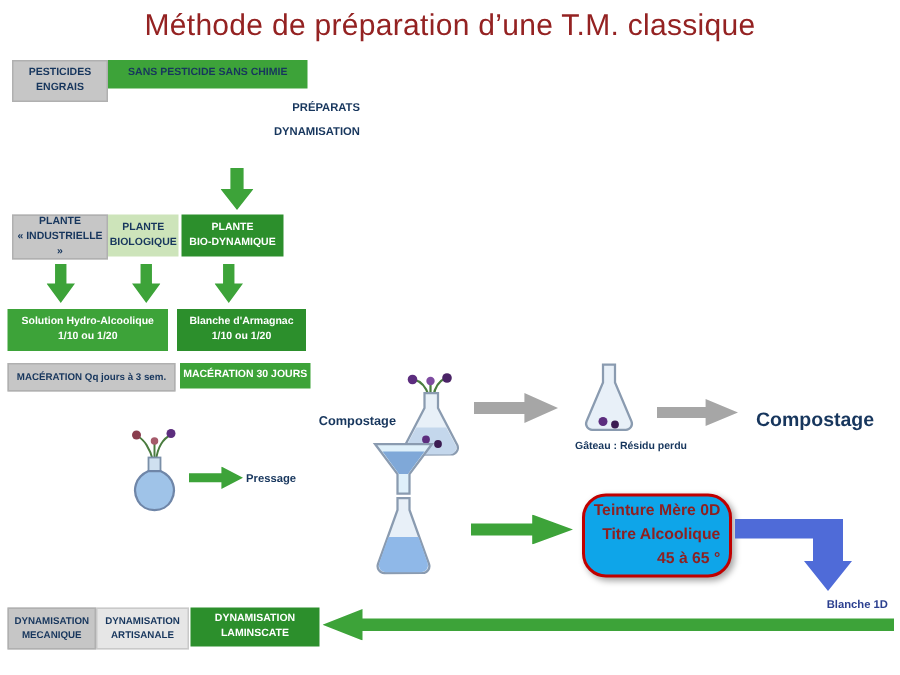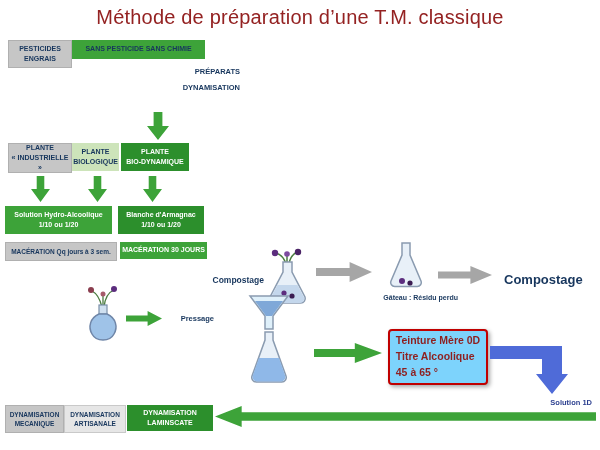--- a/index.html
+++ b/index.html
@@ -12,21 +12,21 @@
   .greenbox-navy{background:#3da339;color:#17365d}
   .greendark{background:#2c8f2c;color:#ffffff}
   .lightgreen{background:#cde4ba;color:#17365d}
   .lbl{position:absolute;color:#17365d;font-size:7.5px;font-weight:bold;text-align:right;white-space:pre-line}
   .arrow{position:absolute}
   .a-down{background:#3da339;clip-path:polygon(30% 0,70% 0,70% 50%,100% 50%,50% 100%,0 50%,30% 50%)}
   .a-right{clip-path:polygon(0 30%,60% 30%,60% 0,100% 50%,60% 100%,60% 70%,0 70%)}
   .a-left-long{clip-path:polygon(0 50%,7% 0,7% 30%,100% 30%,100% 70%,7% 70%,7% 100%)}
   .g{background:#3da339}
   .gr{background:#a6a6a6}
-  .redbox{position:absolute;background:#7dd3fc;border:2px solid #c00000;border-radius:4px;box-shadow:2px 2px 4px rgba(0,0,0,.35);color:#8e1f1f;font-weight:bold;font-size:10.5px;line-height:1.5;display:flex;align-items:center;justify-content:center;text-align:left;white-space:pre-line}
+  .redbox{position:absolute;background:#0ea5e9;border:2px solid #c00000;border-radius:16px;box-shadow:2px 2px 4px rgba(0,0,0,.35);color:#8e1f1f;font-weight:bold;font-size:10.5px;line-height:1.5;display:flex;align-items:center;justify-content:center;text-align:right;white-space:pre-line}
   .icon{position:absolute}
 </style>
 </head>
 <body>
 
 <div class="slide">
 
   <h1 class="title">Méthode de préparation d’une T.M. classique</h1>
 
   <div class="box gray" style="left:8px;top:40px;width:62px;height:26px">PESTICIDES
@@ -95,40 +95,40 @@
       <path d="M19 23 L19 12"></path>
     </g>
     <circle cx="7" cy="7" r="3" fill="#8a3d4e"></circle>
     <circle cx="30" cy="6" r="3" fill="#5c2d7e"></circle>
     <circle cx="19" cy="11" r="2.5" fill="#a65b6b"></circle>
     <rect x="15" y="22" width="8" height="9" fill="#cfe0f0" stroke="#7a8fa8" stroke-width="1.2"></rect>
     <path d="M15 31 C6 35 4 44 8 51 a12 10 0 0 0 22 0 C34 44 32 35 23 31 z" fill="#9fc3e8" stroke="#6f86a8" stroke-width="1.5"></path>
   </svg>
 
   <div class="arrow a-right g" style="left:126px;top:311px;width:36px;height:15px"></div>
-  <div class="lbl" style="left:164px;top:314px;width:50px;text-align:right;font-size:7.5px">Pressage</div>
+  <div class="lbl" style="left:164px;top:314px;width:50px;text-align:left;font-size:7.5px">Pressage</div>
 
   <svg class="icon" style="left:246px;top:292px" width="46" height="96" viewBox="0 0 46 96">
     <path d="M4 4 h38 l-15 20 v13 h-8 V24 z" fill="#dff0fa" stroke="#8a9bb0" stroke-width="1.5"></path>
     <path d="M9 9 h28 l-11 15 h-6 z" fill="#7fa8d8"></path>
     <path d="M19 40 h8 v8 l13 36 a4.5 4.5 0 0 1 -4.2 6 H10.2 a4.5 4.5 0 0 1 -4.2 -6 L19 48 z" fill="#e8f0f8" stroke="#8a9bb0" stroke-width="1.5"></path>
     <path d="M13 66 L6.8 83.5 a4.5 4.5 0 0 0 4.1 6 H35 a4.5 4.5 0 0 0 4.1 -6 L33 66 z" fill="#8fb8e8"></path>
   </svg>
 
   <div class="arrow a-right g" style="left:314px;top:343px;width:68px;height:20px"></div>
 
   <div class="redbox" style="left:388px;top:329px;width:96px;height:52px">Teinture Mère 0D
 Titre Alcoolique
 45 à 65 °</div>
 
   <svg class="icon" style="left:490px;top:340px" width="92" height="58" viewBox="0 0 92 58">
     <path d="M0 6 L72 6 L72 34 L78 34 L62 54 L46 34 L52 34 L52 19 L0 19 Z" fill="#4f6bd8"></path>
   </svg>
 
-  <div class="lbl" style="left:528px;top:398px;width:64px;font-size:7.5px;color:#2b3f8f">Solution 1D</div>
+  <div class="lbl" style="left:528px;top:398px;width:64px;font-size:7.5px;color:#2b3f8f">Blanche 1D</div>
 
   <div class="box gray" style="left:5px;top:405px;width:57px;height:26px;font-size:6.5px">DYNAMISATION
 MECANIQUE</div>
   <div class="box graylight" style="left:64px;top:405px;width:60px;height:26px;font-size:6.5px">DYNAMISATION
 ARTISANALE</div>
   <div class="box greendark" style="left:127px;top:405px;width:86px;height:26px">DYNAMISATION
 LAMINSCATE</div>
 
   <div class="arrow a-left-long g" style="left:215px;top:406px;width:381px;height:21px"></div>
 

